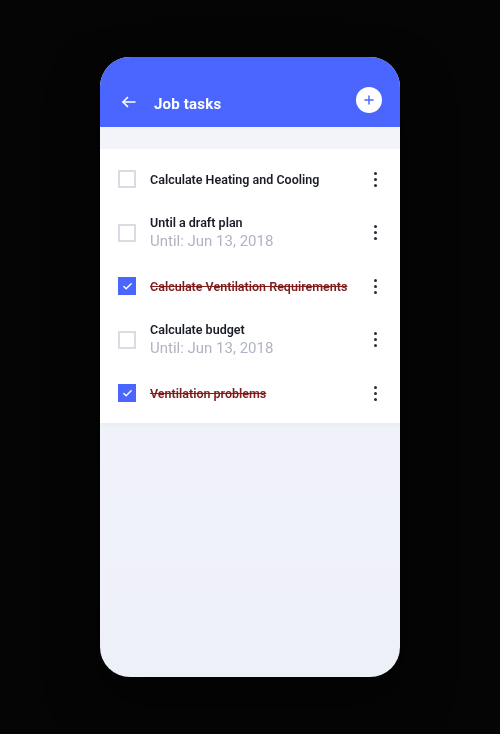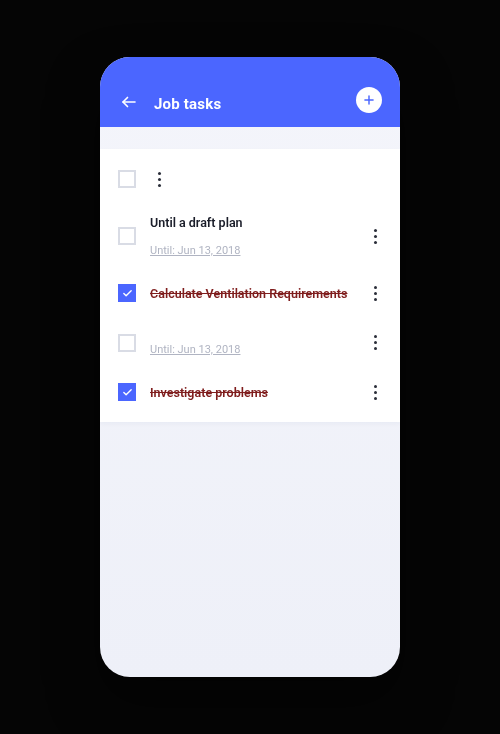--- a/index.html
+++ b/index.html
@@ -60,24 +60,23 @@
   .task-label {
     font-size: 12.5px;
     font-weight: 600;
     color: #1a1d29;
     white-space: nowrap;
     overflow: hidden;
     text-overflow: ellipsis;
   }
   .task-label.done { text-decoration: line-through; color: #7f1d1d; }
   .task-sub {
-    font-size: 11px;
+    font-size: 15px;
     color: #b0b4c2;
-    margin-top: 14px;
-    text-decoration: underline;
+    margin-top: 2px;
   }
   .more-icon {
     width: 18px; height: 24px;
     display: flex; flex-direction: column; align-items: center; justify-content: center;
     gap: 3px;
     cursor: pointer;
     flex-shrink: 0;
   }
   .more-icon span { width: 3px; height: 3px; border-radius: 50%; background: #2a2d39; }
 </style>
@@ -100,20 +99,23 @@
             <line x1="12" y1="5" x2="12" y2="19"></line>
             <line x1="5" y1="12" x2="19" y2="12"></line>
           </svg>
       </div>
     </div>
 
     <div class="list-card">
 
       <div class="task-row">
         <div class="checkbox"></div>
+        <div class="task-text">
+          <div class="task-label">Calculate Heating and Cooling</div>
+        </div>
         <div class="more-icon">
             <span></span>
             <span></span>
             <span></span>
           </div>
       </div>
 
       <div class="task-row">
         <div class="checkbox"></div>
         <div class="task-text">
@@ -139,37 +141,38 @@
         <div class="more-icon">
             <span></span>
             <span></span>
             <span></span>
           </div>
       </div>
 
       <div class="task-row">
         <div class="checkbox"></div>
         <div class="task-text">
+          <div class="task-label">Calculate budget</div>
           <div class="task-sub">Until: Jun 13, 2018</div>
         </div>
         <div class="more-icon">
             <span></span>
             <span></span>
             <span></span>
           </div>
       </div>
 
       <div class="task-row">
         <div class="checkbox checked">
           <svg width="11" height="11" viewBox="0 0 24 24" fill="none" stroke-width="3" stroke-linecap="round" stroke-linejoin="round">
               <polyline points="20 6 9 17 4 12"></polyline>
             </svg>
         </div>
         <div class="task-text">
-          <div class="task-label done">Investigate problems</div>
+          <div class="task-label done">Ventilation problems</div>
         </div>
         <div class="more-icon">
             <span></span>
             <span></span>
             <span></span>
           </div>
       </div>
 
     </div>
 

